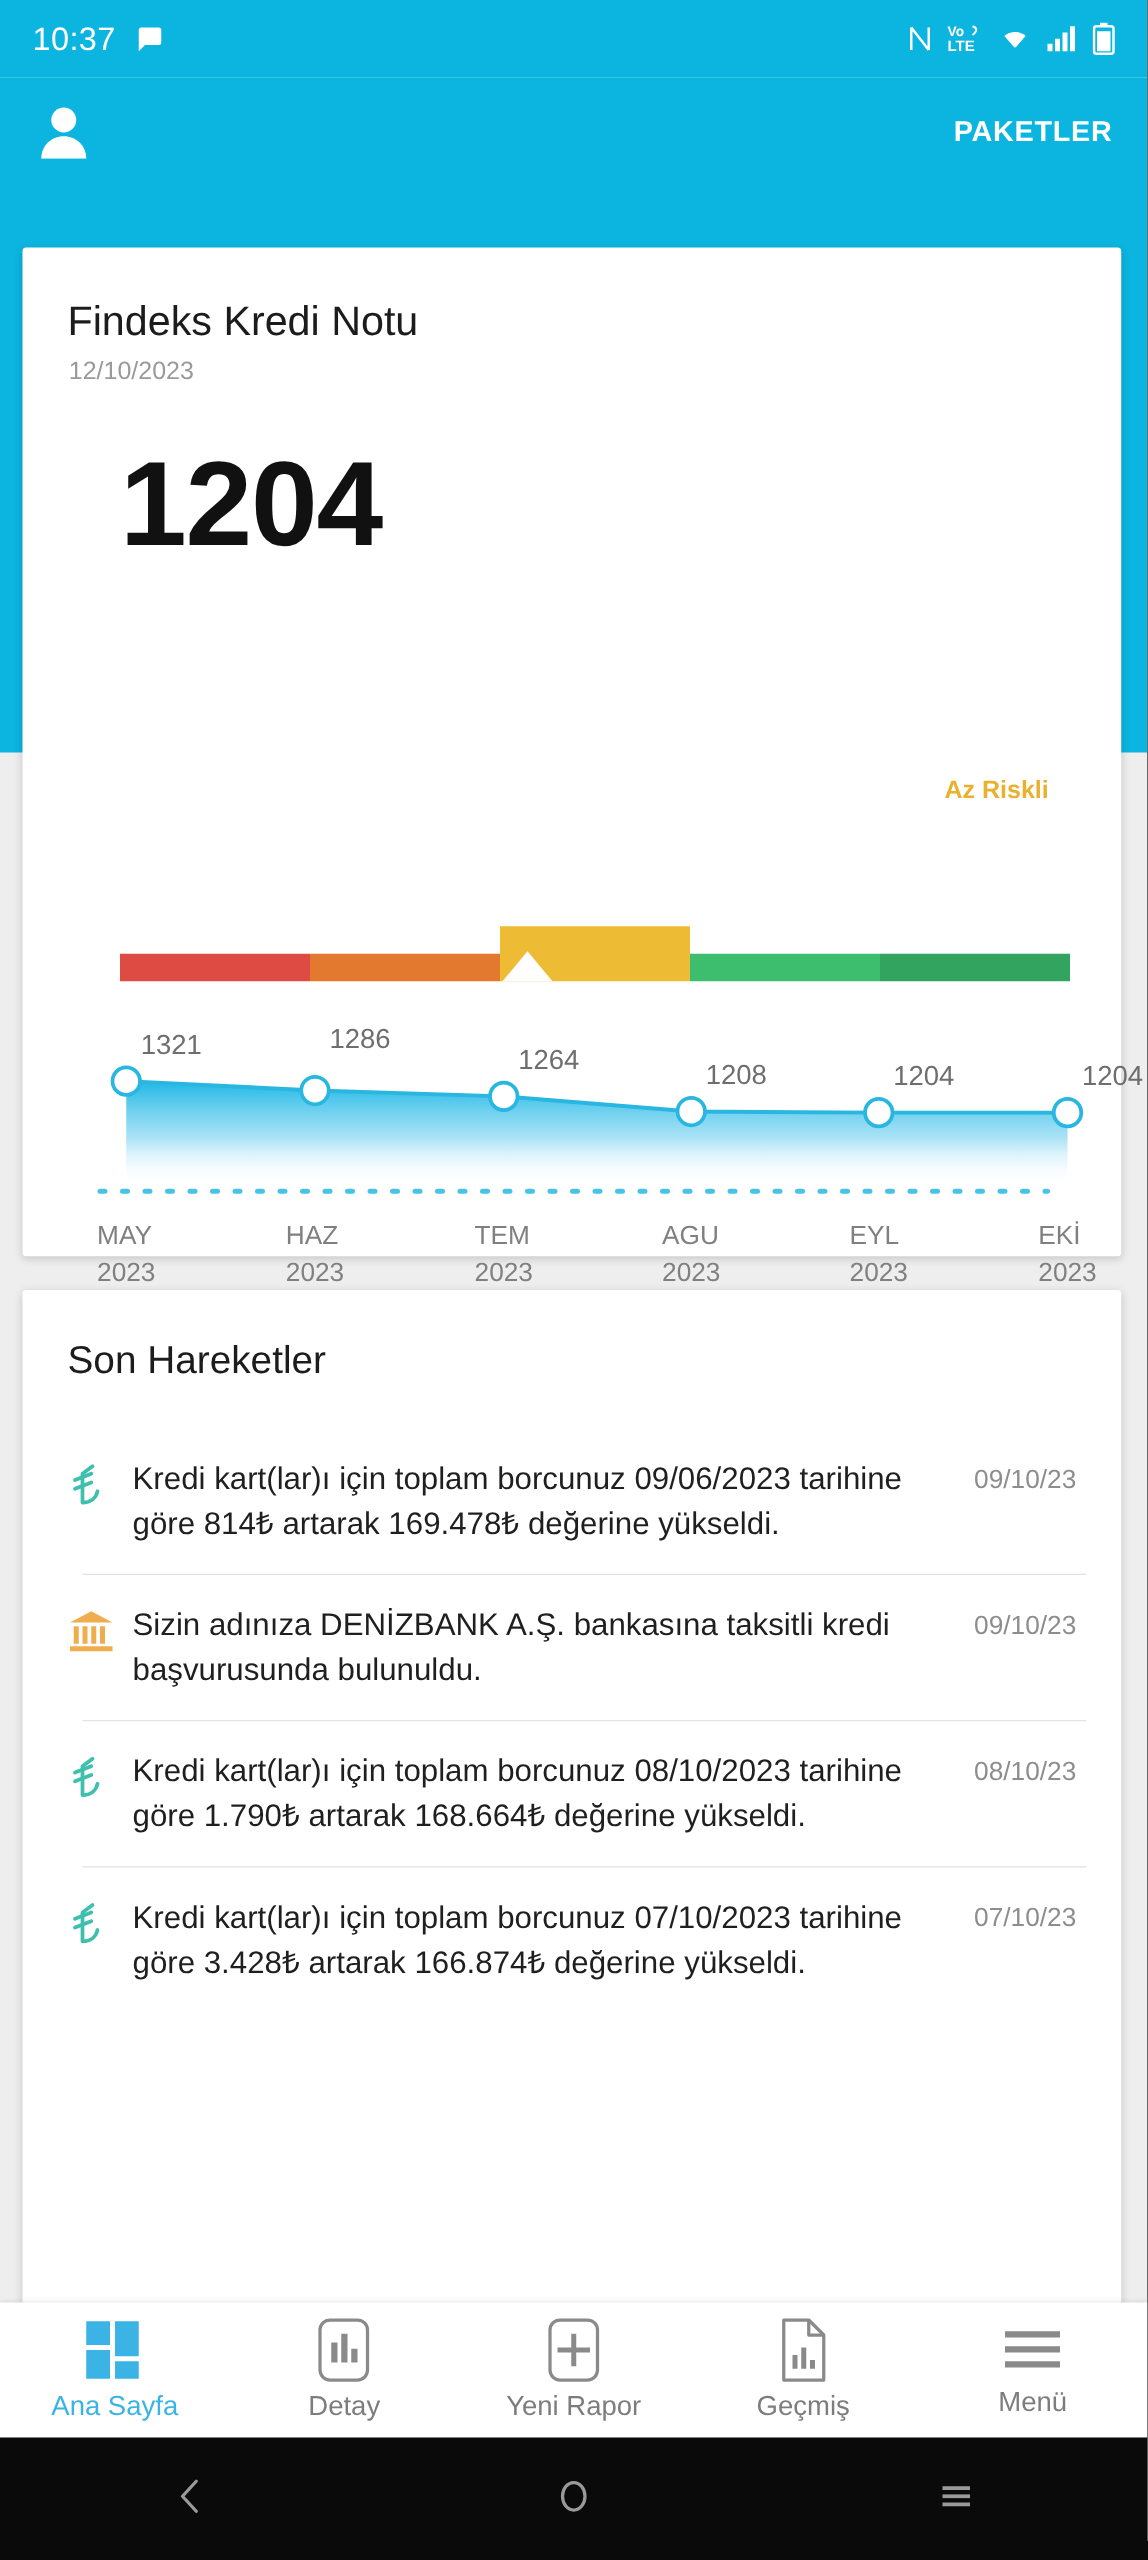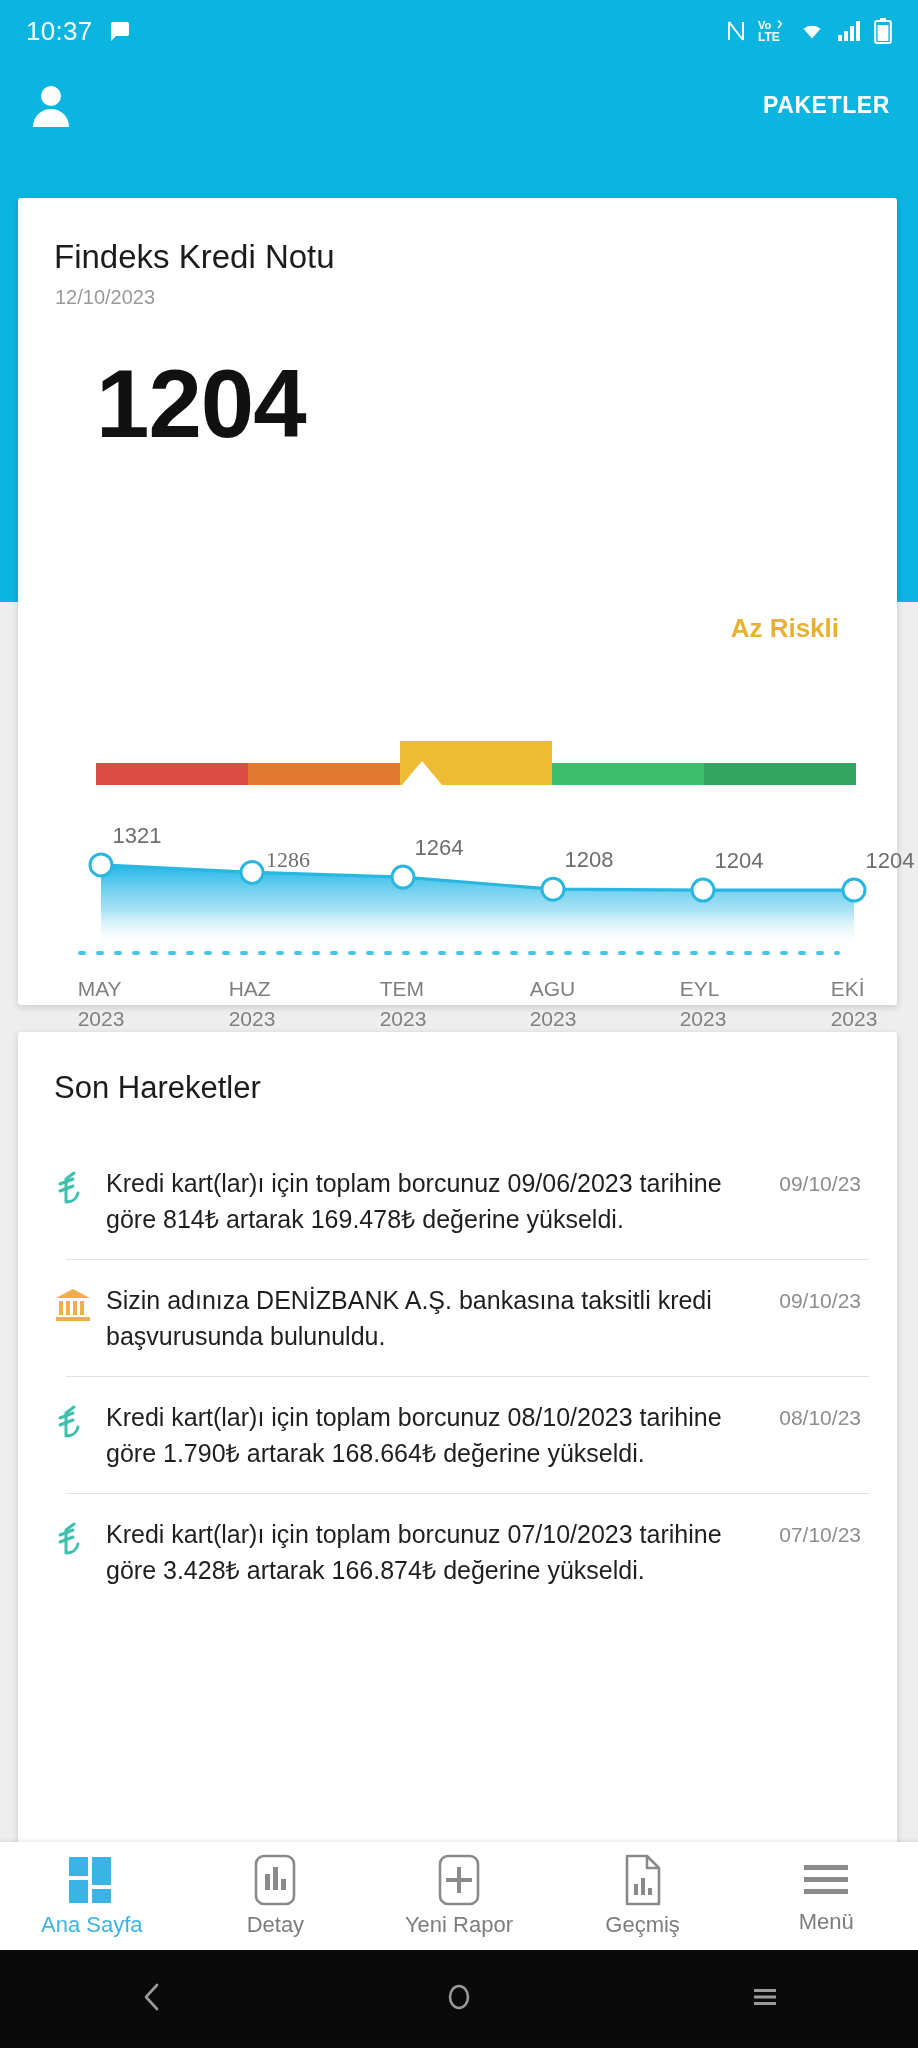--- a/index.html
+++ b/index.html
@@ -63,21 +63,21 @@
     font-size: 20px; color: #9a9a9a;
   }
   #score-value {
     position: absolute; left: 78px; top: 158px;
     font-size: 96px; font-weight: 700; color: #111; letter-spacing: -1px;
     line-height: 1;
   }
   #risk-label {
     position: absolute; right: 58px; top: 446px;
     transform: translateY(-100%);
-    font-size: 26px; font-weight: 700; color: #e8b130;
+    font-size: 20px; font-weight: 700; color: #e8b130;
   }
 
   
   #risk-bar {
     position: absolute; left: 78px; top: 543px; width: 760px; height: 44px;
   }
   #risk-bar .seg {
     position: absolute; bottom: 0; height: 22px;
   }
   #risk-bar .seg.s0 { left: 0;     width: 152px; background: #dd4b43; }
@@ -262,21 +262,21 @@
             <circle cx="234" cy="74.4" r="11" fill="#ffffff" stroke="#29b6e0" stroke-width="3"></circle>
             <circle cx="385" cy="79.1" r="11" fill="#ffffff" stroke="#29b6e0" stroke-width="3"></circle>
             <circle cx="535" cy="91.2" r="11" fill="#ffffff" stroke="#29b6e0" stroke-width="3"></circle>
             <circle cx="685" cy="92.1" r="11" fill="#ffffff" stroke="#29b6e0" stroke-width="3"></circle>
             <circle cx="836" cy="92.1" r="11" fill="#ffffff" stroke="#29b6e0" stroke-width="3"></circle>
           </g>
         <line id="baseline" x1="62" y1="155" x2="820" y2="155" stroke="#45c4e6" stroke-width="4" stroke-linecap="round" stroke-dasharray="4 14"></line>
       </svg>
       <div id="pt-labels">
           <div class="pt-label" style="left: 83px; top: 24.8615px;">1321</div>
-          <div class="pt-label" style="left: 234px; top: 49px; font-family: Liberation Serif, serif;">1286</div>
+          <div class="pt-label" style="left: 234px; top: 20px;">1286</div>
           <div class="pt-label" style="left: 385px; top: 37.1385px;">1264</div>
           <div class="pt-label" style="left: 535px; top: 49.2px;">1208</div>
           <div class="pt-label" style="left: 685px; top: 50.0615px;">1204</div>
           <div class="pt-label" style="left: 836px; top: 50.0615px;">1204</div>
         </div>
       <div id="x-labels">
           <div class="x-label" style="left: 83px; top: 176px;">
             <div>MAY</div>
             <div>2023</div>
           </div>

